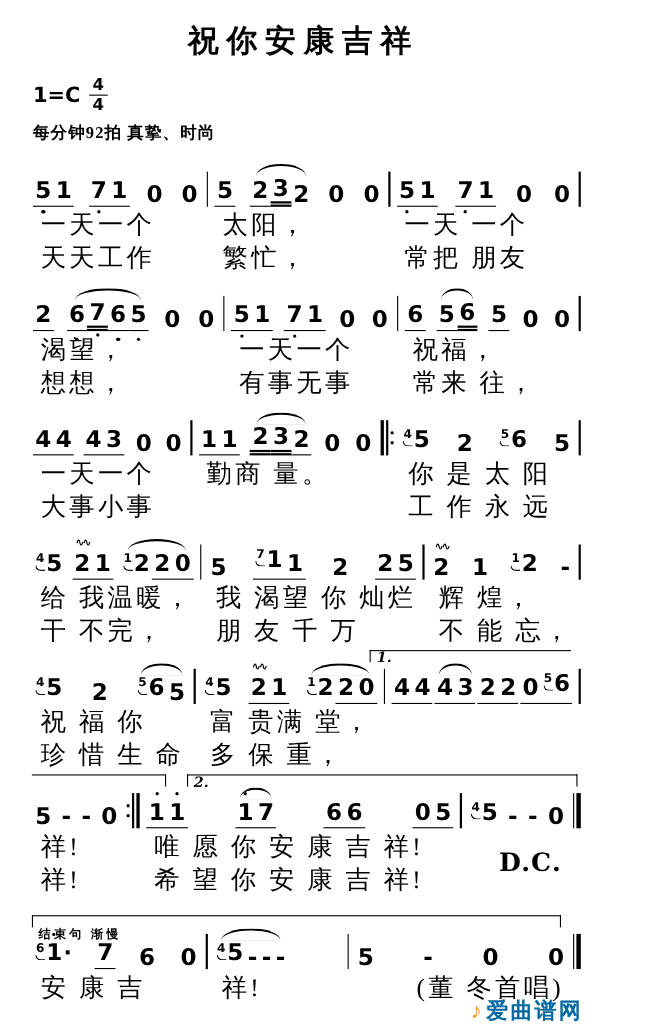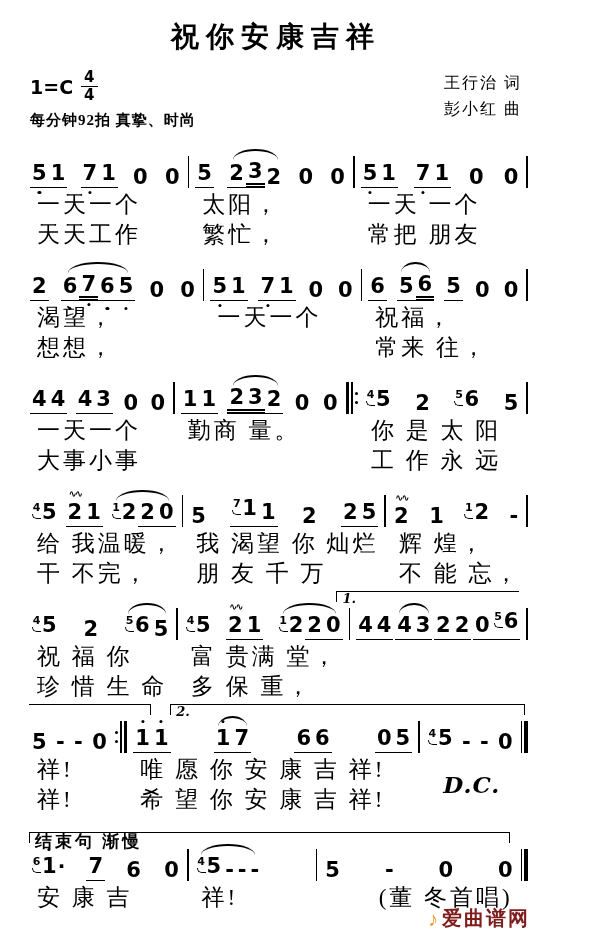--- a/index.html
+++ b/index.html
@@ -15,21 +15,21 @@
   .frac .ft{border-bottom:1.6px solid #000;padding:0 3px 1px 3px;}
   .frac .fb{padding-top:1px;}
   .tempo{margin-top:8px;font-weight:bold;font-size:15px;letter-spacing:1px;}
   .credits{text-align:right;font-size:16px;line-height:1.6;letter-spacing:2px;}
   
   .sys{position:relative;display:flex;align-items:stretch;padding-top:17px;margin-bottom:3px;}
   .bar{display:flex;flex-direction:column;padding:0 6px;min-width:0;}
   .nrow{display:flex;justify-content:space-between;align-items:flex-end;height:33px;}
   .lrow{font-size:23px;letter-spacing:3px;line-height:26px;height:26px;padding-left:7px;
         white-space:nowrap;margin-top:4px;overflow:visible;}
-  .lrow.dc{text-align:center;font-style:italic;font-weight:bold;letter-spacing:1px;
+  .lrow.dc{text-align:right;font-weight:bold;letter-spacing:1px;
         font-family:"DejaVu Serif",serif;padding-right:4px;margin-top:19px;}
   .lrow.right{text-align:right;padding-right:2px;}
   
   .nt{position:relative;display:inline-block;font-family:"DejaVu Sans",sans-serif;
       font-weight:bold;font-size:21px;line-height:1;padding:0 2px;}
   .grp{position:relative;display:inline-flex;align-items:flex-end;}
   .u1{border-bottom:1.8px solid #000;padding-bottom:3px;}
   .u2{border-bottom:5px double #000;padding-bottom:1px;}
   .slur::before{content:"";position:absolute;left:10%;right:10%;top:-12px;height:9px;
       border-top:2px solid #000;border-radius:50% 50% 0 0/100% 100% 0 0;}
@@ -50,22 +50,22 @@
   .sep .thin{width:1.7px;height:32px;background:#000;}
   .sep .thick{width:3.6px;height:32px;background:#000;}
   .sep .dots{display:flex;flex-direction:column;justify-content:center;gap:6px;height:32px;}
   .sep .dots i{width:3.2px;height:3.2px;background:#000;border-radius:50%;}
   
   .volta{position:absolute;top:1px;height:10px;border-top:1.8px solid #000;}
   .volta.tl{border-left:1.8px solid #000;}
   .volta.tr{border-right:1.8px solid #000;}
   .vlabel{position:absolute;left:5px;top:0px;font-style:italic;font-size:13px;font-weight:bold;
       font-family:"DejaVu Serif",serif;background:transparent;line-height:1;}
-  .vlabel.plain{font-style:normal;font-family:"Liberation Serif",serif;font-size:17px;
-      letter-spacing:3px;top:0;}
+  .vlabel.plain{font-style:normal;font-family:"Liberation Serif",serif;font-size:11px;
+      letter-spacing:3px;top:12px;}
   
   .wm{position:absolute;right:22px;bottom:10px;display:flex;align-items:center;gap:4px;}
   .wmicon{font-size:20px;line-height:1;}
   .wmtext{font-size:20px;font-weight:bold;letter-spacing:2px;}
 </style>
 </head>
 <body>
 
 <div class="page">
   <h1 class="title">祝你安康吉祥</h1>
@@ -74,24 +74,20 @@
     <div>
       <div class="keyrow">
         <span>1=C</span>
         <span class="frac">
           <span class="ft">4</span>
           <span class="fb">4</span>
         </span>
       </div>
       <div class="tempo">每分钟92拍 真挚、时尚</div>
     </div>
-    <div class="credits">
-      <div>王行治 词</div>
-      <div>彭小红 曲</div>
-    </div>
   </div>
 
   <div>
       <div class="sys">
         <div class="bar" style="flex-grow: 8;">
           <div class="nrow">
             <span class="grp u1">
               <span class="nt"><span class="nn">5</span><span class="db"></span></span>
               <span class="nt"><span class="nn">1</span></span>
             </span>
@@ -171,20 +167,21 @@
               <span class="nt"><span class="nn">1</span></span>
             </span>
             <span class="grp u1">
               <span class="nt"><span class="nn">7</span><span class="db"></span></span>
               <span class="nt"><span class="nn">1</span></span>
             </span>
             <span class="nt"><span class="nn">0</span></span>
             <span class="nt"><span class="nn">0</span></span>
           </div>
           <div class="lrow">一天一个</div>
+          <div class="lrow">有事无事</div>
         </div>
         <span class="sep">
           <span class="thin"></span>
         </span>
         <div class="bar" style="flex-grow: 8;">
           <div class="nrow">
             <span class="nt u1"><span class="nn">6</span></span>
             <span class="grp slur">
               <span class="nt u1"><span class="nn">5</span></span>
               <span class="nt u2"><span class="nn">6</span></span>
@@ -523,15 +520,15 @@
         </div>
         <span class="sep">
           <span class="thin"></span>
           <span class="thick"></span>
         </span>
       </div>
     </div>
 
   <div class="wm">
     <span class="wmicon" style="color: rgb(240, 154, 47);">♪</span>
-    <span class="wmtext" style="color: #7f1d1d;">爱曲谱网</span>
+    <span class="wmtext" style="color: #0369a1;">爱曲谱网</span>
   </div>
 </div>
 
 </body></html>

